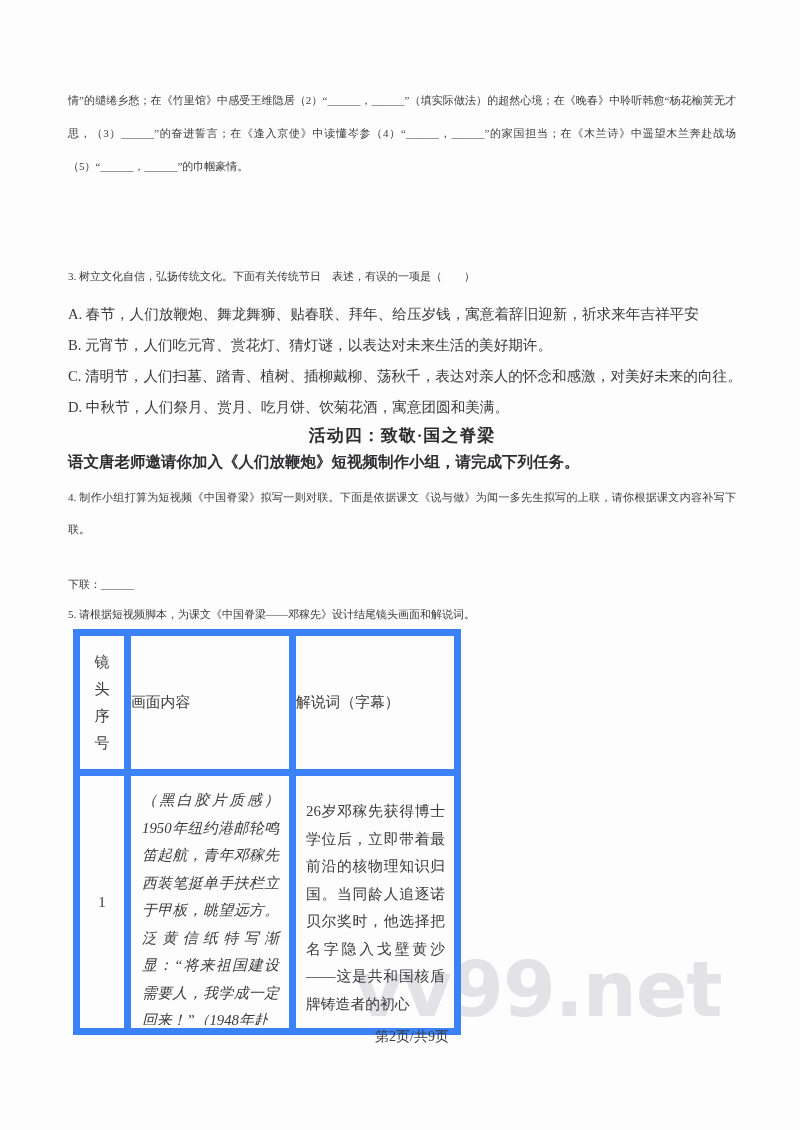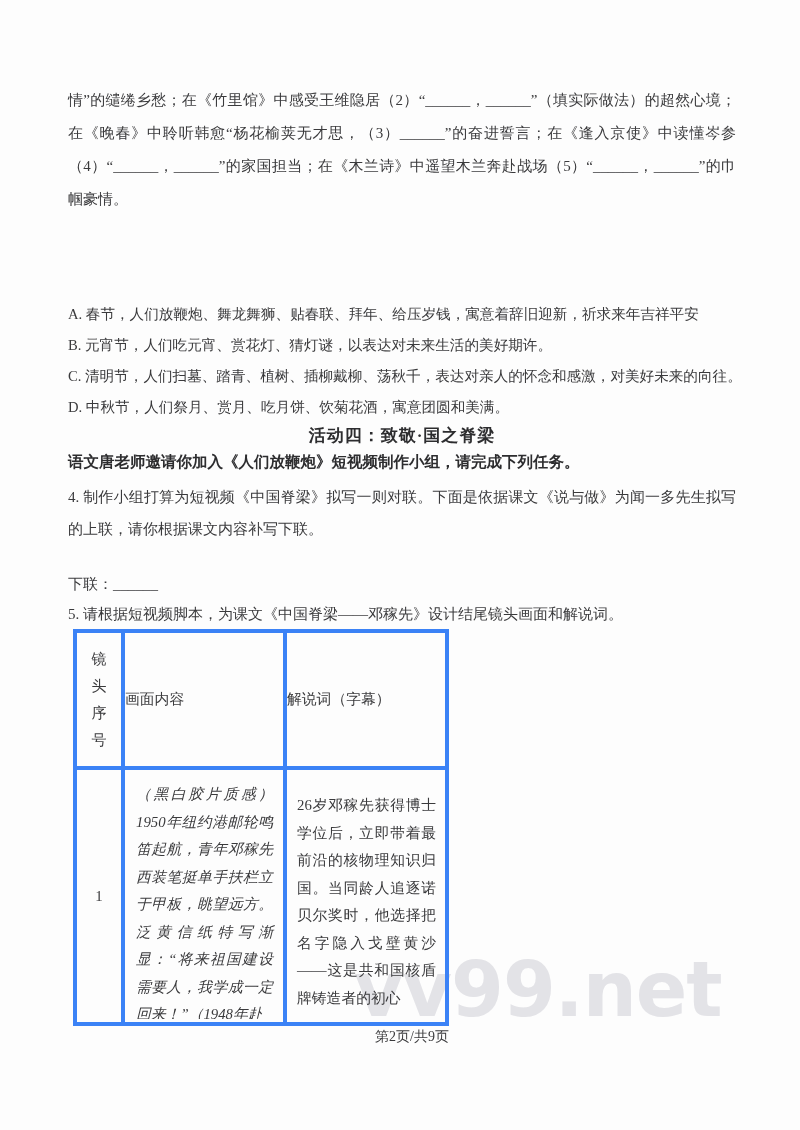--- a/index.html
+++ b/index.html
@@ -35,21 +35,21 @@
     position: absolute;
     left: 68px;
     top: 0;
     width: 668px;
     height: 100%;
     z-index: 1;
   }
   .block { position: absolute; left: 0; right: 0; margin: 0; }
 
   .para {
-    font-size: 15px;
+    font-size: 11px;
     line-height: 33px;
     text-align: justify;
   }
   .intro { top: 84px; }
 
   .section-heading {
     text-align: center;
     font-weight: bold;
     font-size: 17px;
     color: #2d2d2f;
@@ -85,21 +85,21 @@
 
   .shot-table {
     position: absolute;
     top: 629px;
     left: 5px;
     border-collapse: collapse;
     table-layout: fixed;
     width: 360px;
   }
   .shot-table th, .shot-table td {
-    border: 4px solid #3b82f6;
+    border: 7px solid #3b82f6;
     font-weight: normal;
     font-size: 14.8px;
     color: #3a3a3c;
     padding: 0;
   }
   .col-no { width: 44px; }
   .col-scene { width: 158px; }
   .col-narration { width: 158px; }
   .header-row th { height: 133px; vertical-align: middle; }
   .vertical-header {
@@ -145,20 +145,21 @@
 
 <div class="page">
 
   <div class="watermark">vv99.net</div>
 
   <div class="content">
 
     <p class="block para intro">情”的缱绻乡愁；在《竹里馆》中感受王维隐居（2）“______，______”（填实际做法）的超然心境；在《晚春》中聆听韩愈“杨花榆荚无才思，（3）______”的奋进誓言；在《逢入京使》中读懂岑参（4）“______，______”的家国担当；在《木兰诗》中遥望木兰奔赴战场（5）“______，______”的巾帼豪情。</p>
 
 
+    <p class="block para q3">3. 树立文化自信，弘扬传统文化。下面有关传统节日　表述，有误的一项是（　　）</p>
 
     <p class="block option opt-a">A. 春节，人们放鞭炮、舞龙舞狮、贴春联、拜年、给压岁钱，寓意着辞旧迎新，祈求来年吉祥平安</p>
     <p class="block option opt-b">B. 元宵节，人们吃元宵、赏花灯、猜灯谜，以表达对未来生活的美好期许。</p>
     <p class="block option opt-c">C. 清明节，人们扫墓、踏青、植树、插柳戴柳、荡秋千，表达对亲人的怀念和感激，对美好未来的向往。</p>
     <p class="block option opt-d">D. 中秋节，人们祭月、赏月、吃月饼、饮菊花酒，寓意团圆和美满。</p>
 
     <h2 class="block section-heading heading-a4">活动四：致敬·国之脊梁</h2>
 
     <p class="block para lead-bold">语文唐老师邀请你加入《人们放鞭炮》短视频制作小组，请完成下列任务。</p>
 

